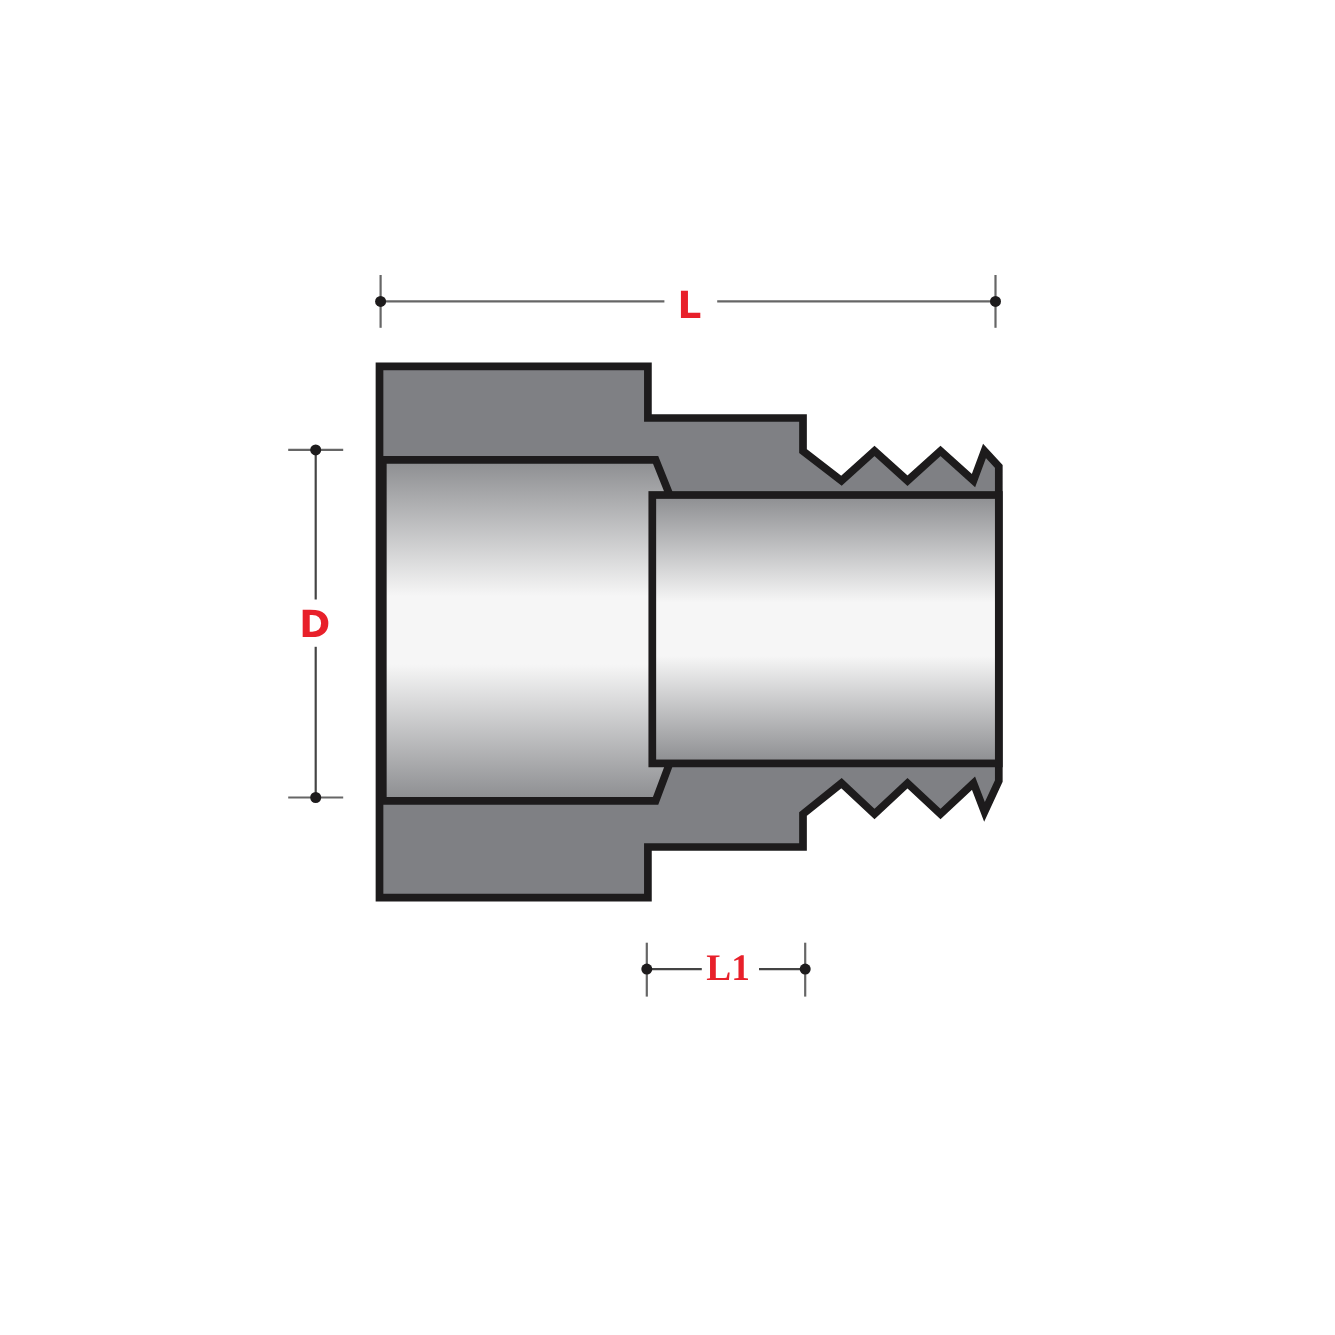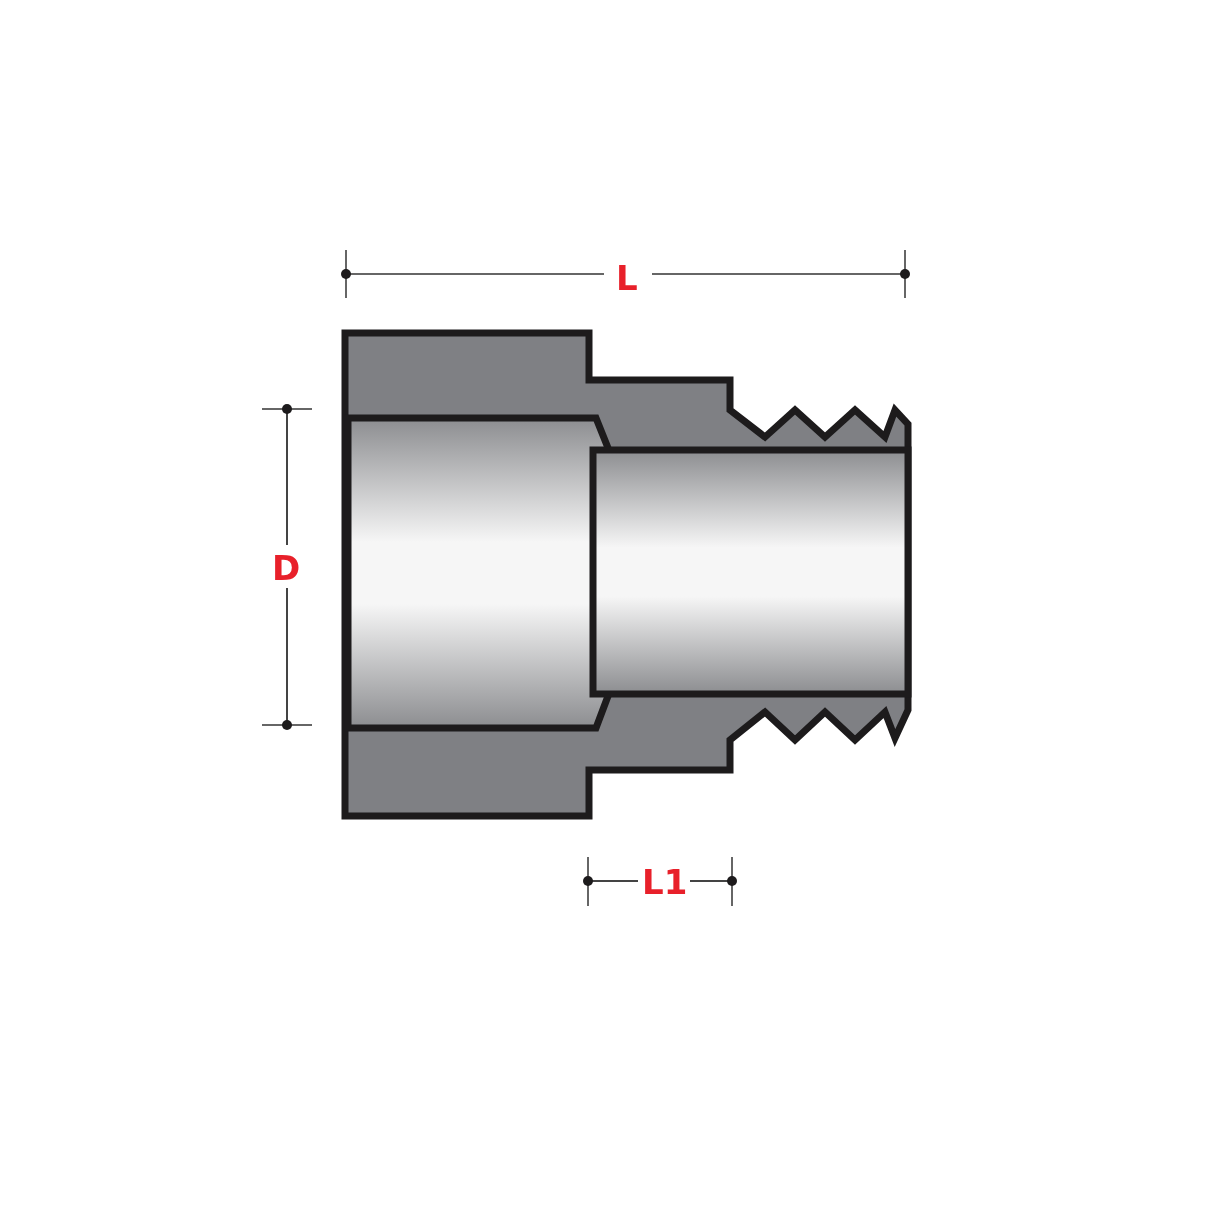--- a/index.html
+++ b/index.html
@@ -55,13 +55,13 @@
     <line x1="732" y1="857" x2="732" y2="906" stroke="#666" stroke-width="2"></line>
     <line x1="588" y1="881" x2="638" y2="881" stroke="#444" stroke-width="2"></line>
     <line x1="690" y1="881" x2="732" y2="881" stroke="#444" stroke-width="2"></line>
     <circle cx="588" cy="881" r="5" fill="#1d1b1c"></circle>
     <circle cx="732" cy="881" r="5" fill="#1d1b1c"></circle>
   </g>
 </svg>
 
 <div class="lbl" style="position:absolute; left:616px; top:258px; color:#e8202a;">L</div>
 <div class="lbl" style="position:absolute; left:272px; top:548px; color:#e8202a;">D</div>
-<div class="lbl" style="position:absolute; left:642px; top:862px; color:#e8202a;">L1</div>
+<div class="lbl" style="position:absolute; left:642px; top:862px; color:#e8202a;font-family:Liberation Serif, serif;">L1</div>
 
 </body></html>

